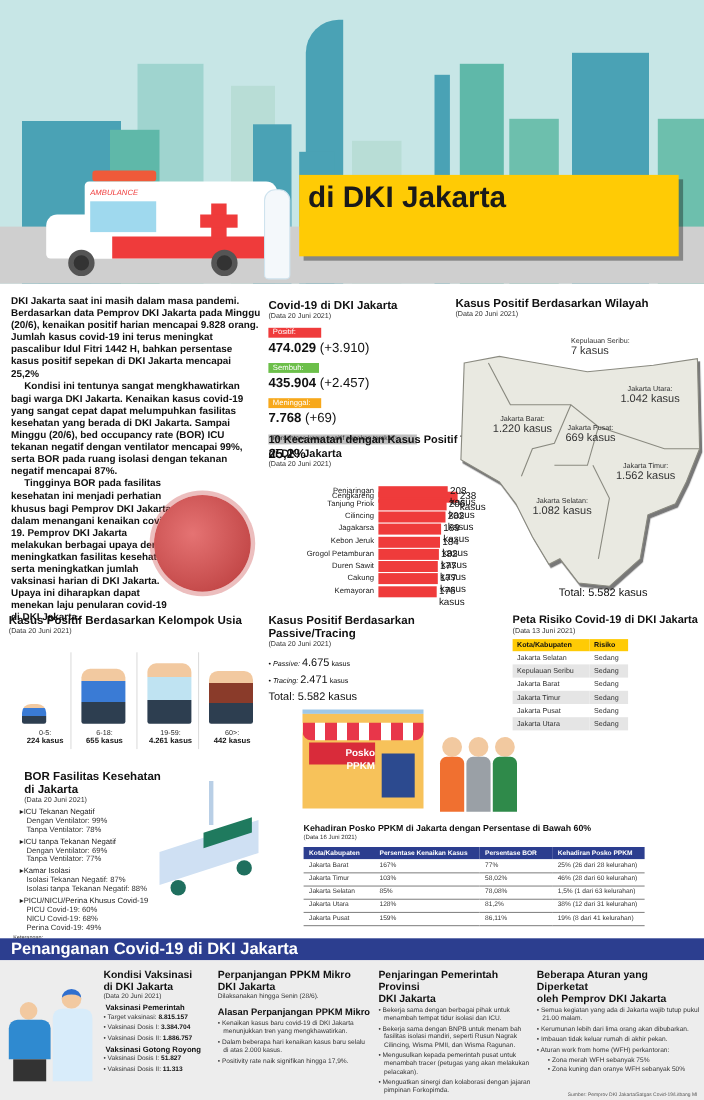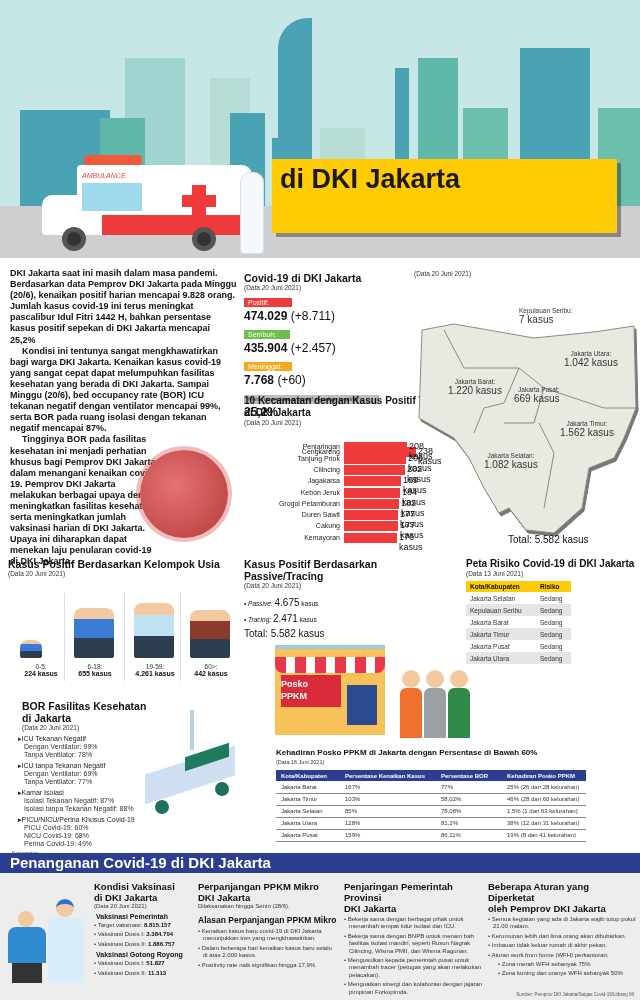--- a/index.html
+++ b/index.html
@@ -85,25 +85,25 @@
   <p>DKI Jakarta saat ini masih dalam masa pandemi. Berdasarkan data Pemprov DKI Jakarta pada Minggu (20/6), kenaikan positif harian mencapai 9.828 orang. Jumlah kasus covid-19 ini terus meningkat pascalibur Idul Fitri 1442 H, bahkan persentase kasus positif sepekan di DKI Jakarta mencapai 25,2%</p>
   <p>Kondisi ini tentunya sangat mengkhawatirkan bagi warga DKI Jakarta. Kenaikan kasus covid-19 yang sangat cepat dapat melumpuhkan fasilitas kesehatan yang berada di DKI Jakarta. Sampai Minggu (20/6), bed occupancy rate (BOR) ICU tekanan negatif dengan ventilator mencapai 99%, serta BOR pada ruang isolasi dengan tekanan negatif mencapai 87%.</p>
   <p style="width:150px;margin-left:0">Tingginya BOR pada fasilitas kesehatan ini menjadi perhatian khusus bagi Pemprov DKI Jakarta dalam menangani kenaikan covid-19. Pemprov DKI Jakarta melakukan berbagai upaya dengan meningkatkan fasilitas kesehatan serta meningkatkan jumlah vaksinasi harian di DKI Jakarta. Upaya ini diharapkan dapat menekan laju penularan covid-19 di DKI Jakarta.</p>
 </div>
 <div class="abs" style="left:140px;top:450px;width:88px;height:88px;border-radius:50%;background:radial-gradient(circle at 40% 40%,#e57373,#b83a3a);box-shadow:0 0 0 4px rgba(200,70,70,.35)"></div>
 
 <div class="abs" style="left:244px;top:272px;width:160px">
   <div class="h">Covid-19 di DKI Jakarta</div>
   <div class="sub">(Data 20 Juni 2021)</div>
   <div class="lbl" style="background:#ef3b3b;width:48px;margin-top:5px">Positif:</div>
-  <div class="big"><b>474.029</b> <span>(+8.711)</span></div>
+  <div class="big"><b>474.029</b> <span>(+3.910)</span></div>
   <div class="lbl" style="background:#6cbf4a;width:46px;margin-top:2px">Sembuh:</div>
   <div class="big"><b>435.904</b> <span>(+2.457)</span></div>
   <div class="lbl" style="background:#f7a81b;width:48px;margin-top:2px">Meninggal:</div>
-  <div class="big"><b>7.768</b> <span>(+60)</span></div>
+  <div class="big"><b>7.768</b> <span>(+69)</span></div>
   <div class="lbl" style="background:#bdbdbd;color:#333;font-size:6px;margin-top:2px;width:135px">Persentase kasus positif sepekan terakhir:</div>
   <div class="big">25,2%</div>
 </div>
 
 <div class="abs" style="left:244px;top:395px;width:170px;height:150px">
   <div class="h" style="font-size:10px;white-space:nowrap">10 Kecamatan dengan Kasus Positif Tertinggi</div>
   <div class="h" style="font-size:10px">di DKI Jakarta</div>
   <div class="sub">(Data 20 Juni 2021)</div>
   <div id="barlist" style="position:absolute;left:0;top:36px;width:170px;height:115px">
       <div class="barrow" style="top:16px;width:170px">
@@ -153,32 +153,33 @@
       </div>
       <div class="barrow" style="top:101.7px;width:170px">
         <span class="nm" style="left:0;right:auto;width:96px">Kemayoran</span>
         <span class="bar" style="width:53px;background:#ef3b3b"></span>
         <span class="vl" style="left:155px">176 kasus</span>
       </div>
     </div>
 </div>
 
 <div class="abs" style="left:414px;top:270px;width:226px;height:280px">
+  <div class="h">Kasus Positif Berdasarkan Wilayah</div>
   <div class="sub">(Data 20 Juni 2021)</div>
   <svg width="226" height="230" style="position:absolute;left:0;top:38px">
     <path d="M8 22 L40 16 L120 30 L180 24 L220 18 L222 100 L210 130 L200 150 L175 160 L168 200 L140 225 L112 222 L95 200 L85 205 L70 180 L55 150 L40 130 L5 110 Z" fill="#e9e9e1" stroke="#8a8a80" stroke-width="1" style="filter:drop-shadow(2px 3px 0 #777)"></path>
     <path d="M30 22 L50 60 L105 60 L130 80 L190 100 L222 100" fill="none" stroke="#8a8a80" stroke-width="1"></path>
     <path d="M105 60 L90 95 L70 100 L60 125" fill="none" stroke="#8a8a80"></path>
     <path d="M130 80 L120 115 L90 115" fill="none" stroke="#8a8a80"></path>
     <path d="M125 115 L140 145 L130 200" fill="none" stroke="#8a8a80"></path>
   </svg>
   <div style="position:absolute;left:105px;top:37px;font-size:6.5px;color:#333"><span>Kepulauan Seribu:</span><br><span style="font-size:10px">7 kasus</span></div>
   <div style="position:absolute;left:150px;top:80px;font-size:6.5px;color:#333;text-align:center"><span>Jakarta Utara:</span><br><span style="font-size:10px">1.042 kasus</span></div>
   <div style="position:absolute;left:34px;top:108px;font-size:6.5px;color:#333;text-align:center"><span>Jakarta Barat:</span><br><span style="font-size:10px">1.220 kasus</span></div>
-  <div style="position:absolute;left:100px;top:116px;font-size:6.5px;color:#333;text-align:right"><span>Jakarta Pusat:</span><br><span style="font-size:10px">669 kasus</span></div>
+  <div style="position:absolute;left:100px;top:116px;font-size:6.5px;color:#333;text-align:center"><span>Jakarta Pusat:</span><br><span style="font-size:10px">669 kasus</span></div>
   <div style="position:absolute;left:146px;top:150px;font-size:6.5px;color:#333;text-align:center"><span>Jakarta Timur:</span><br><span style="font-size:10px">1.562 kasus</span></div>
   <div style="position:absolute;left:70px;top:182px;font-size:6.5px;color:#333;text-align:center"><span>Jakarta Selatan:</span><br><span style="font-size:10px">1.082 kasus</span></div>
   <div style="position:absolute;left:94px;top:264px;font-size:10px">Total: 5.582 kasus</div>
 </div>
 
 <div class="abs" style="left:8px;top:558px;width:232px;height:132px">
   <div class="h">Kasus Positif Berdasarkan Kelompok Usia</div>
   <div class="sub">(Data 20 Juni 2021)</div>
   <div id="agelist" style="position:absolute;left:0;top:30px;width:232px;height:100px">
       <div style="position:absolute;left:12px;top:52px;width:22px;height:18px;background:linear-gradient(#f2c9a0 0 22%,#3a7bd5 22% 60%,#2d3e50 60%);border-radius:8px 8px 2px 2px"></div>
@@ -211,21 +212,21 @@
   <div class="h">Kasus Positif Berdasarkan Passive/Tracing</div>
   <div class="sub">(Data 20 Juni 2021)</div>
   <div style="margin-top:8px;font-size:6.5px">• <i>Passive:</i> <span style="font-size:10px">4.675</span> <span>kasus</span></div>
   <div style="margin-top:5px;font-size:6.5px">• <i>Tracing:</i> <span style="font-size:10px">2.471</span> <span>kasus</span></div>
   <div style="margin-top:4px;font-size:10px">Total: 5.582 kasus</div>
 </div>
 <div class="abs" style="left:275px;top:645px;width:110px;height:90px">
   <div style="position:absolute;left:0;top:0;width:110px;height:4px;background:#9fc8e8"></div>
   <div style="position:absolute;left:0;top:4px;width:110px;height:86px;background:#f7c25a"></div>
   <div style="position:absolute;left:0;top:12px;width:110px;height:16px;background:repeating-linear-gradient(90deg,#e8364a 0 11px,#fff 11px 20px);border-radius:0 0 8px 8px"></div>
-  <div style="position:absolute;left:6px;top:30px;width:60px;height:32px;background:#d92b3a;color:#fff;font-size:9px;font-weight:bold;text-align:left;line-height:12px;padding-top:3px"><span>Posko</span><br><span>PPKM</span></div>
+  <div style="position:absolute;left:6px;top:30px;width:60px;height:20px;background:#d92b3a;color:#fff;font-size:9px;font-weight:bold;text-align:right;line-height:12px;padding-top:3px"><span>Posko</span><br><span>PPKM</span></div>
   <div style="position:absolute;left:72px;top:40px;width:30px;height:40px;background:#2c4a8f"></div>
 </div>
 <div class="abs" style="left:400px;top:660px;width:70px;height:80px">
   <div style="position:absolute;left:2px;top:10px;width:18px;height:18px;border-radius:50%;background:#f2c9a0"></div>
   <div style="position:absolute;left:0;top:28px;width:22px;height:50px;background:#f07030;border-radius:6px 6px 0 0"></div>
   <div style="position:absolute;left:26px;top:10px;width:18px;height:18px;border-radius:50%;background:#f2c9a0"></div>
   <div style="position:absolute;left:24px;top:28px;width:22px;height:50px;background:#9aa0a6;border-radius:6px 6px 0 0"></div>
   <div style="position:absolute;left:50px;top:10px;width:18px;height:18px;border-radius:50%;background:#f2c9a0"></div>
   <div style="position:absolute;left:48px;top:28px;width:22px;height:50px;background:#2f8a4a;border-radius:6px 6px 0 0"></div>
 </div>

